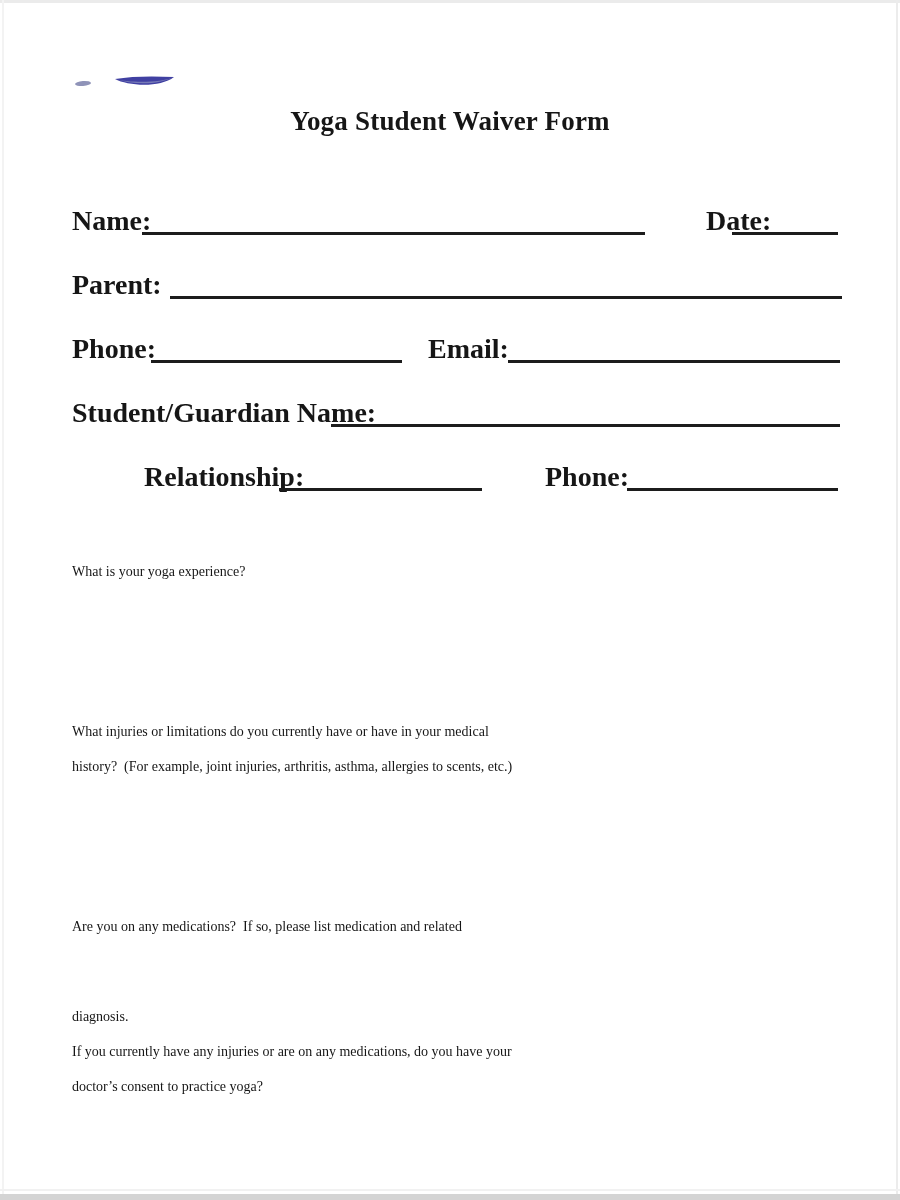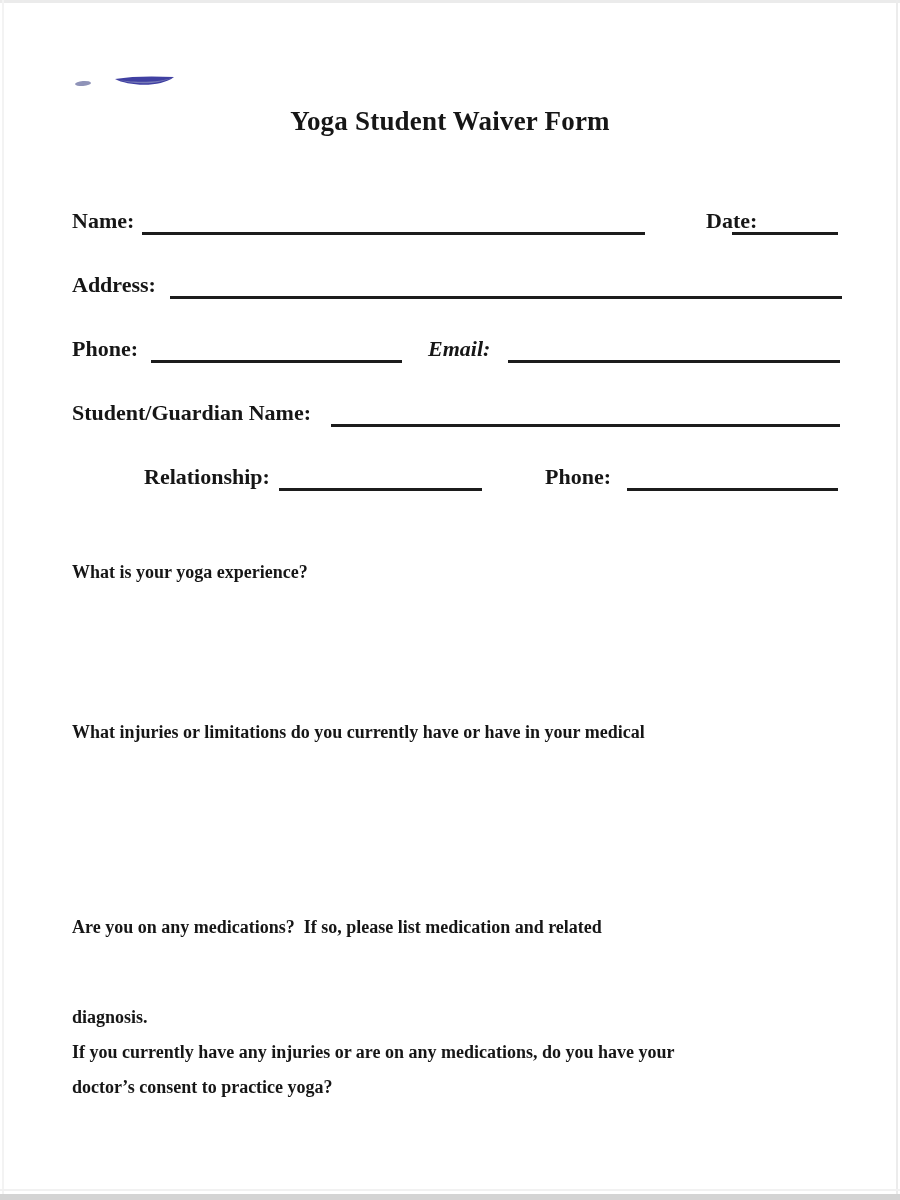--- a/index.html
+++ b/index.html
@@ -44,35 +44,35 @@
     top: 106px; left: 0;
     width: 100%;
     text-align: center;
     font-size: 27px;
     font-weight: bold;
     letter-spacing: 0.2px;
   }
 
   .lbl {
     position: absolute;
-    font-size: 22px;
+    font-size: 28px;
     font-weight: bold;
     line-height: 28px;
     white-space: nowrap;
   }
   .blank {
     position: absolute;
     height: 25px;
     border-bottom: 3px solid #1c1c1c;
   }
 
   .qline {
     position: absolute;
-    font-size: 18px;
-    font-weight: bold;
+    font-size: 14px;
+    font-weight: normal;
     line-height: 28px;
     white-space: pre;
   }
 </style>
 </head>
 <body>
 
 <div class="page">
 
   <div class="edge edge-top"></div>
@@ -87,39 +87,40 @@
     <path d="M1,6 C20,12 44,12 60,4 C46,10 16,10 1,6 Z" fill="#8f93c0" opacity="0.7"></path>
   </svg>
 
   <div class="title">Yoga Student Waiver Form</div>
 
   <span class="lbl" style="left:72px; top:207px;">Name:</span>
   <span class="blank" style="left:142px; top:207px; width:503px;"></span>
   <span class="lbl" style="left:672px; top:207px;margin-left:34px;">Date:</span>
   <span class="blank" style="left:732px; top:207px; width:106px;"></span>
 
-  <span class="lbl" style="left:72px; top:271px;">Address:</span>
+  <span class="lbl" style="left:72px; top:271px;">Parent:</span>
   <span class="blank" style="left:170px; top:271px; width:672px;"></span>
 
   <span class="lbl" style="left:72px; top:335px;">Phone:</span>
   <span class="blank" style="left:151px; top:335px; width:251px;"></span>
-  <span class="lbl" style="left:428px; top:335px;font-style:italic;">Email:</span>
+  <span class="lbl" style="left:428px; top:335px;">Email:</span>
   <span class="blank" style="left:508px; top:335px; width:332px;"></span>
 
   <span class="lbl" style="left:72px; top:399px;">Student/Guardian Name:</span>
   <span class="blank" style="left:331px; top:399px; width:509px;"></span>
 
   <span class="lbl" style="left:144px; top:463px;">Relationship:</span>
   <span class="blank" style="left:279px; top:463px; width:203px;"></span>
   <span class="lbl" style="left:545px; top:463px;">Phone:</span>
   <span class="blank" style="left:627px; top:463px; width:211px;"></span>
 
   <div class="qline" style="left:72px; top:558px;">What is your yoga experience?</div>
 
   <div class="qline" style="left:72px; top:718px;">What injuries or limitations do you currently have or have in your medical</div>
+  <div class="qline" style="left:72px; top:753px;">history?  (For example, joint injuries, arthritis, asthma, allergies to scents, etc.)</div>
 
   <div class="qline" style="left:72px; top:913px;text-align:center;">Are you on any medications?  If so, please list medication and related</div>
   <div class="qline" style="left:72px; top:1003px;">diagnosis.</div>
 
   <div class="qline" style="left:72px; top:1073px;">doctor’s consent to practice yoga?</div>
   <div class="qline" style="left:72px; top:1038px;">If you currently have any injuries or are on any medications, do you have your</div>
 
 </div>
 
 </body></html>

